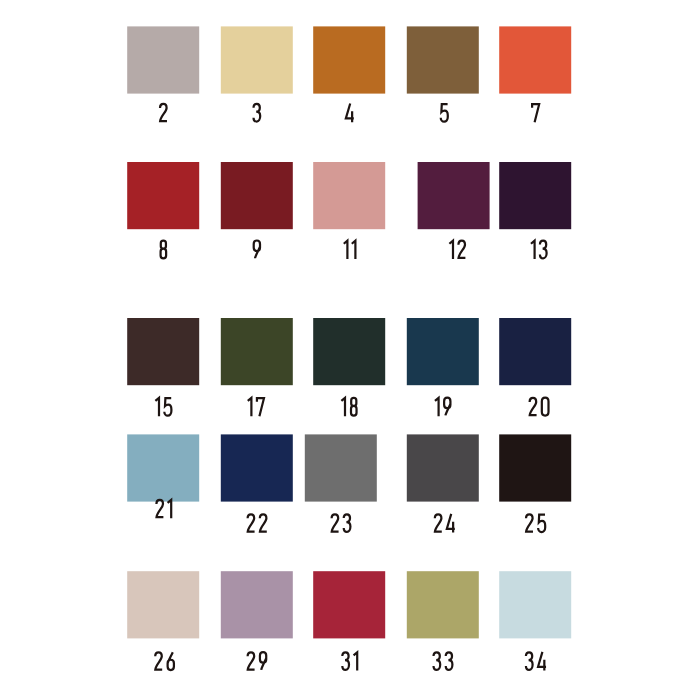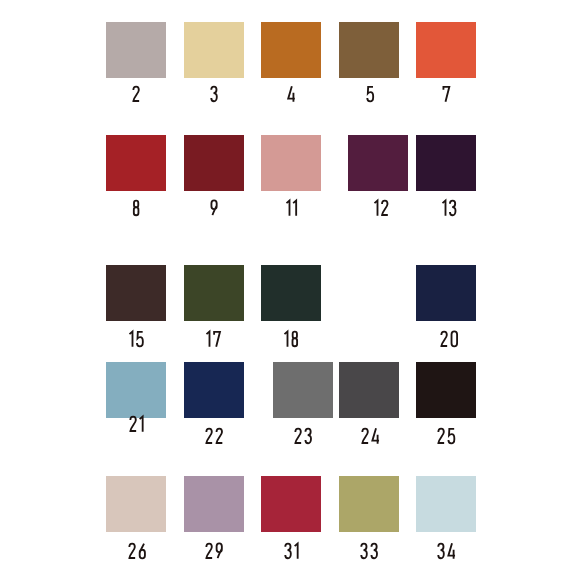--- a/index.html
+++ b/index.html
@@ -161,20 +161,27 @@
               <path d="M 3 24 L 3 5.5 L 40 5.5 L 16 100" transform="translate(54.3,0)" fill="none" stroke="#1d1412" stroke-width="11.6" stroke-linecap="butt" stroke-linejoin="miter"></path>
             </svg><span class="num-text">17</span></div>
         </div>
         <div class="swatch-cell" style="left: 155px;">
           <div class="swatch-chip" style="background: rgb(33, 47, 43);"></div>
           <div class="swatch-label" style="top: 64.6px; margin-left: -0.3px;"><svg width="16.854" height="17.808" viewBox="0 -6 106 112">
               <path d="M 2 20 L 21 4 L 21 100" transform="translate(7.3,0)" fill="none" stroke="#1d1412" stroke-width="11.6" stroke-linecap="butt" stroke-linejoin="miter"></path>
               <path d="M 9.5 17 C 9.5 9 15 4 23 4 C 31 4 36.5 9 36.5 17 L 36.5 33 C 36.5 41 31 46 23 46 C 15 46 9.5 41 9.5 33 Z M 8.5 61 C 8.5 52 14.5 46 23 46 C 31.5 46 37.5 52 37.5 61 L 37.5 82 C 37.5 91 31.5 96.5 23 96.5 C 14.5 96.5 8.5 91 8.5 82 Z" transform="translate(51.3,0)" fill="none" stroke="#1d1412" stroke-width="11.6" stroke-linecap="butt" stroke-linejoin="miter"></path>
             </svg><span class="num-text">18</span></div>
         </div>
+        <div class="swatch-cell" style="left: 232.5px;">
+          <div class="swatch-chip" style="background: rgb(25, 56, 78);"></div>
+          <div class="swatch-label" style="top: 64.6px; margin-left: 0.4px;"><svg width="16.854" height="17.808" viewBox="0 -6 106 112">
+              <path d="M 2 20 L 21 4 L 21 100" transform="translate(7.3,0)" fill="none" stroke="#1d1412" stroke-width="11.6" stroke-linecap="butt" stroke-linejoin="miter"></path>
+              <path d="M 40 35 C 33 52 15 85 14 96 M 40 40 C 40 51 33 58 23.5 58 C 14 58 7 51 7 40 L 7 21 C 7 10 14 3 23.5 3 C 33 3 40 10 40 21 Z" transform="translate(50.3,0)" fill="none" stroke="#1d1412" stroke-width="11.6" stroke-linecap="butt" stroke-linejoin="miter"></path>
+            </svg><span class="num-text">19</span></div>
+        </div>
         <div class="swatch-cell" style="left: 310px;">
           <div class="swatch-chip" style="background: rgb(25, 33, 66);"></div>
           <div class="swatch-label" style="top: 64.6px; margin-left: 2.2px;"><svg width="20.352" height="17.808" viewBox="0 -6 128 112">
               <path d="M 4.5 25 C 4.5 11.5 12.5 4 22 4 C 31.5 4 39 12 39 25 C 39 45 8.5 66 5 94.5 L 41 94.5" transform="translate(10.3,0)" fill="none" stroke="#1d1412" stroke-width="11.6" stroke-linecap="butt" stroke-linejoin="miter"></path>
               <path d="M 5.5 23 C 5.5 9.5 14 3 23 3 C 32 3 40.5 9.5 40.5 23 L 40.5 77 C 40.5 90.5 32 97 23 97 C 14 97 5.5 90.5 5.5 77 Z" transform="translate(73.3,0)" fill="none" stroke="#1d1412" stroke-width="11.6" stroke-linecap="butt" stroke-linejoin="miter"></path>
             </svg><span class="num-text">20</span></div>
         </div>
       </div>
       <div class="swatch-row" style="top: 340.2px;">
         <div class="swatch-cell" style="left: 0px;">
@@ -184,21 +191,21 @@
               <path d="M 2 20 L 21 4 L 21 100" transform="translate(71.3,0)" fill="none" stroke="#1d1412" stroke-width="11.6" stroke-linecap="butt" stroke-linejoin="miter"></path>
             </svg><span class="num-text">21</span></div>
         </div>
         <div class="swatch-cell" style="left: 77.5px;">
           <div class="swatch-chip" style="background: rgb(23, 39, 83);"></div>
           <div class="swatch-label" style="top: 64.4px; margin-left: -0.3px;"><svg width="20.352" height="17.808" viewBox="0 -6 128 112">
               <path d="M 4.5 25 C 4.5 11.5 12.5 4 22 4 C 31.5 4 39 12 39 25 C 39 45 8.5 66 5 94.5 L 41 94.5" transform="translate(10.3,0)" fill="none" stroke="#1d1412" stroke-width="11.6" stroke-linecap="butt" stroke-linejoin="miter"></path>
               <path d="M 4.5 25 C 4.5 11.5 12.5 4 22 4 C 31.5 4 39 12 39 25 C 39 45 8.5 66 5 94.5 L 41 94.5" transform="translate(74.3,0)" fill="none" stroke="#1d1412" stroke-width="11.6" stroke-linecap="butt" stroke-linejoin="miter"></path>
             </svg><span class="num-text">27</span></div>
         </div>
-        <div class="swatch-cell" style="left: 167px;">
+        <div class="swatch-cell" style="left: 148px;">
           <div class="swatch-chip" style="background: rgb(110, 110, 110);"></div>
           <div class="swatch-label" style="top: 64.4px; margin-left: -0.7px;"><svg width="20.352" height="17.808" viewBox="0 -6 128 112">
               <path d="M 4.5 25 C 4.5 11.5 12.5 4 22 4 C 31.5 4 39 12 39 25 C 39 45 8.5 66 5 94.5 L 41 94.5" transform="translate(10.3,0)" fill="none" stroke="#1d1412" stroke-width="11.6" stroke-linecap="butt" stroke-linejoin="miter"></path>
               <path d="M 5 24 C 5 12 12.5 4 22 4 C 31 4 38 12 38 24 C 38 37 31 45 19 45 C 31 45 40 53 40 68 C 40 84 32 96.5 22 96.5 C 12 96.5 5 88 5 76" transform="translate(73.3,0)" fill="none" stroke="#1d1412" stroke-width="11.6" stroke-linecap="butt" stroke-linejoin="miter"></path>
             </svg><span class="num-text">23</span></div>
         </div>
         <div class="swatch-cell" style="left: 232.5px;">
           <div class="swatch-chip" style="background: rgb(73, 71, 73);"></div>
           <div class="swatch-label" style="top: 64.4px; margin-left: 0.5px;"><svg width="20.352" height="17.808" viewBox="0 -6 128 112">
               <path d="M 4.5 25 C 4.5 11.5 12.5 4 22 4 C 31.5 4 39 12 39 25 C 39 45 8.5 66 5 94.5 L 41 94.5" transform="translate(10.3,0)" fill="none" stroke="#1d1412" stroke-width="11.6" stroke-linecap="butt" stroke-linejoin="miter"></path>

